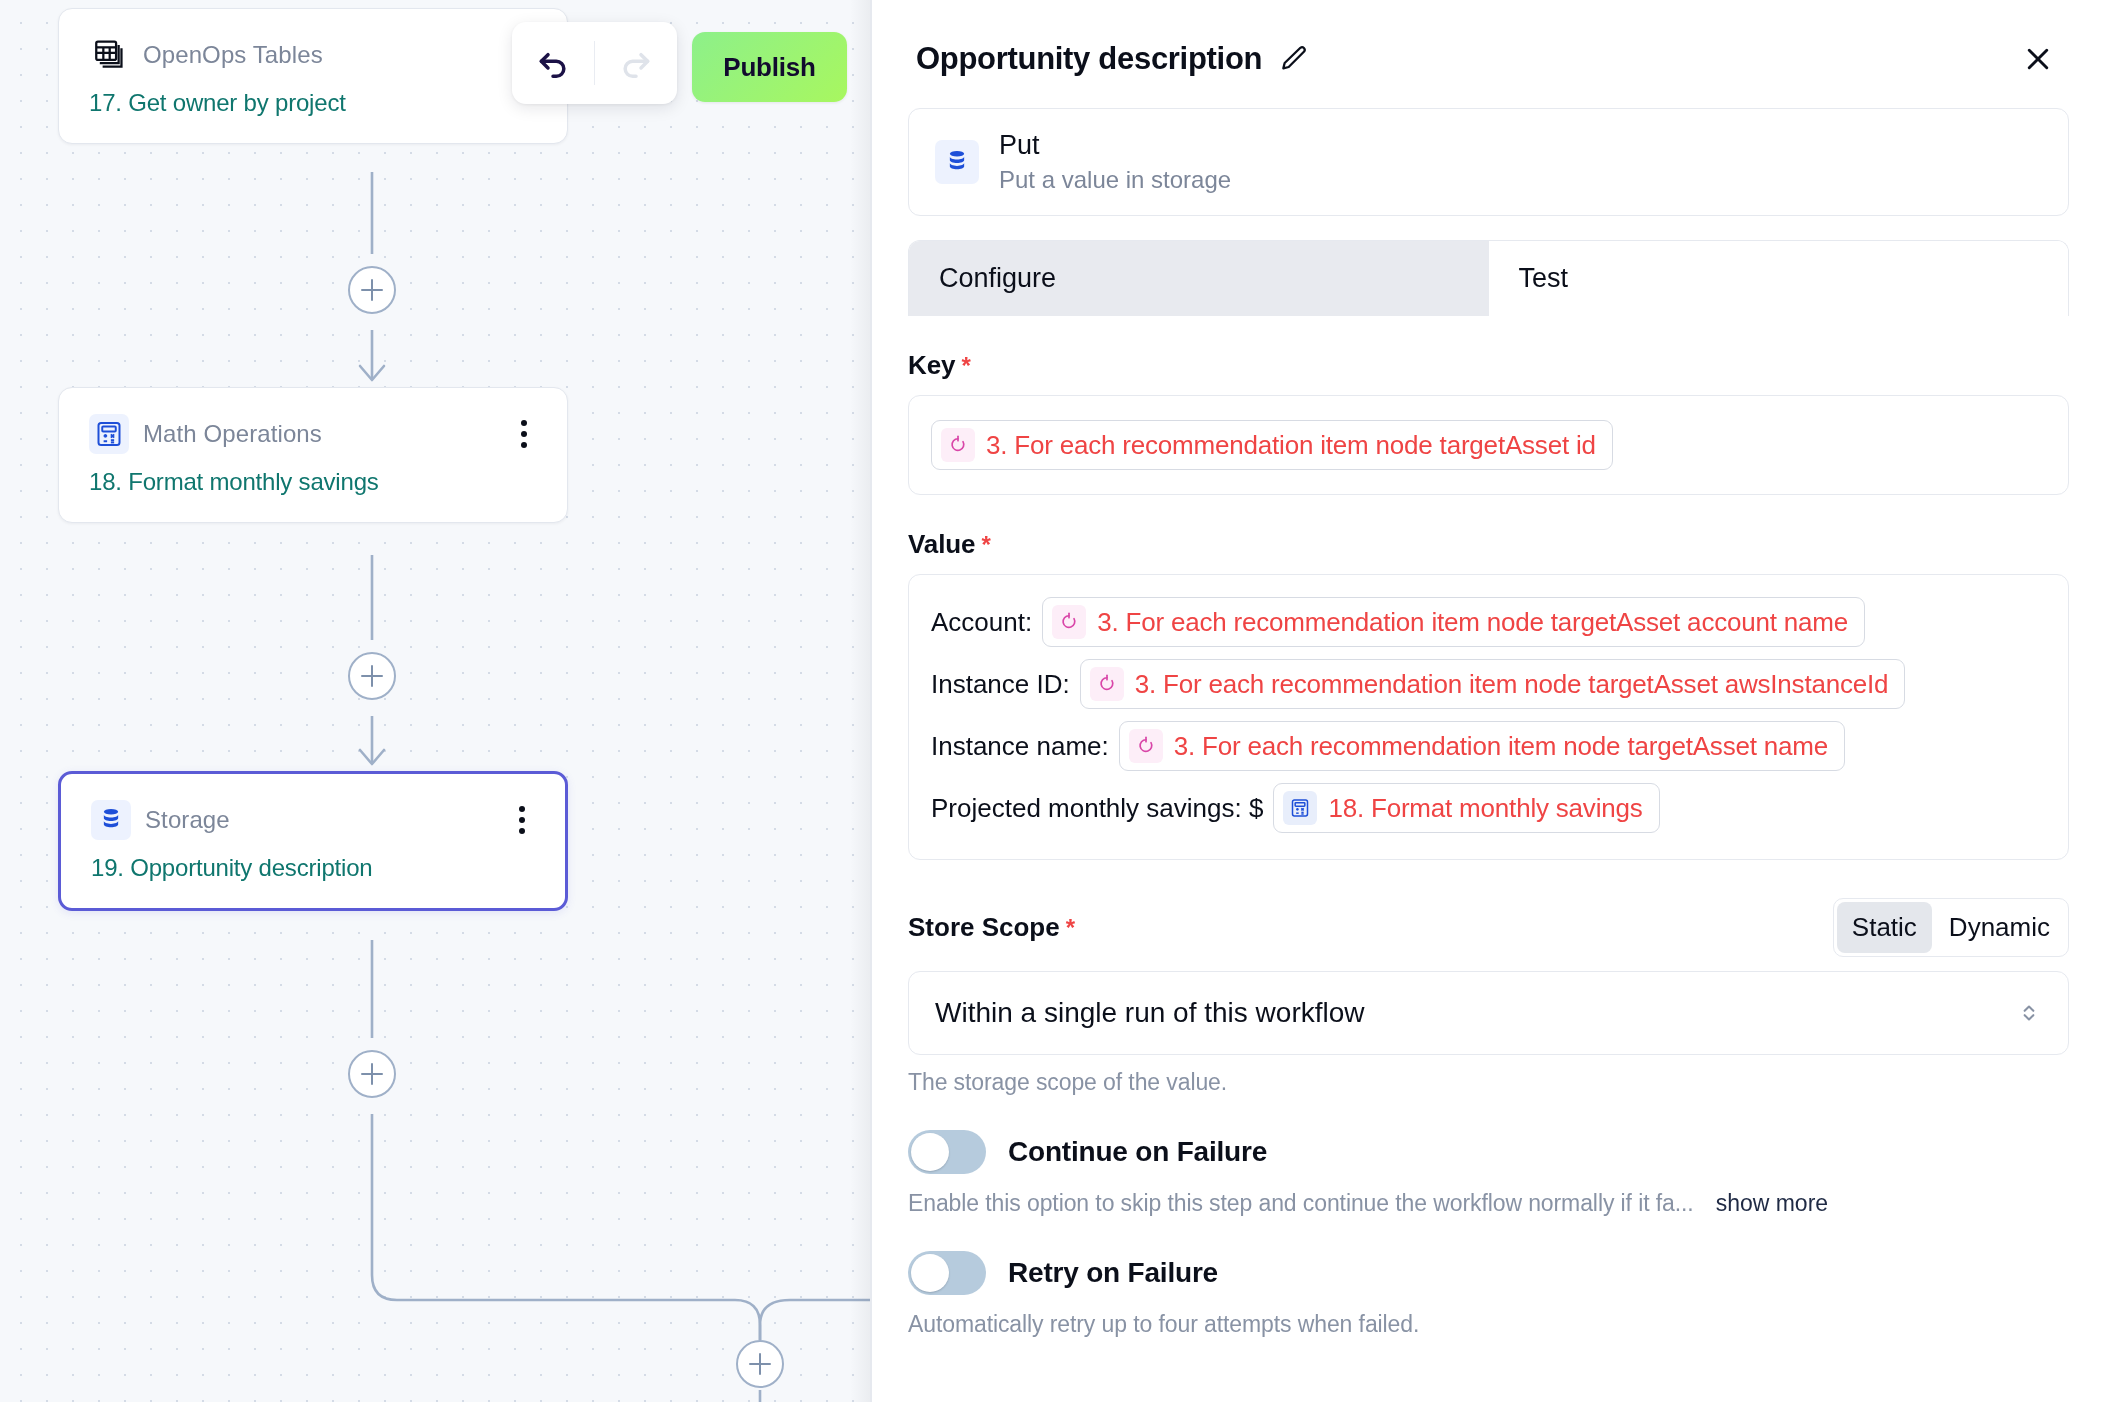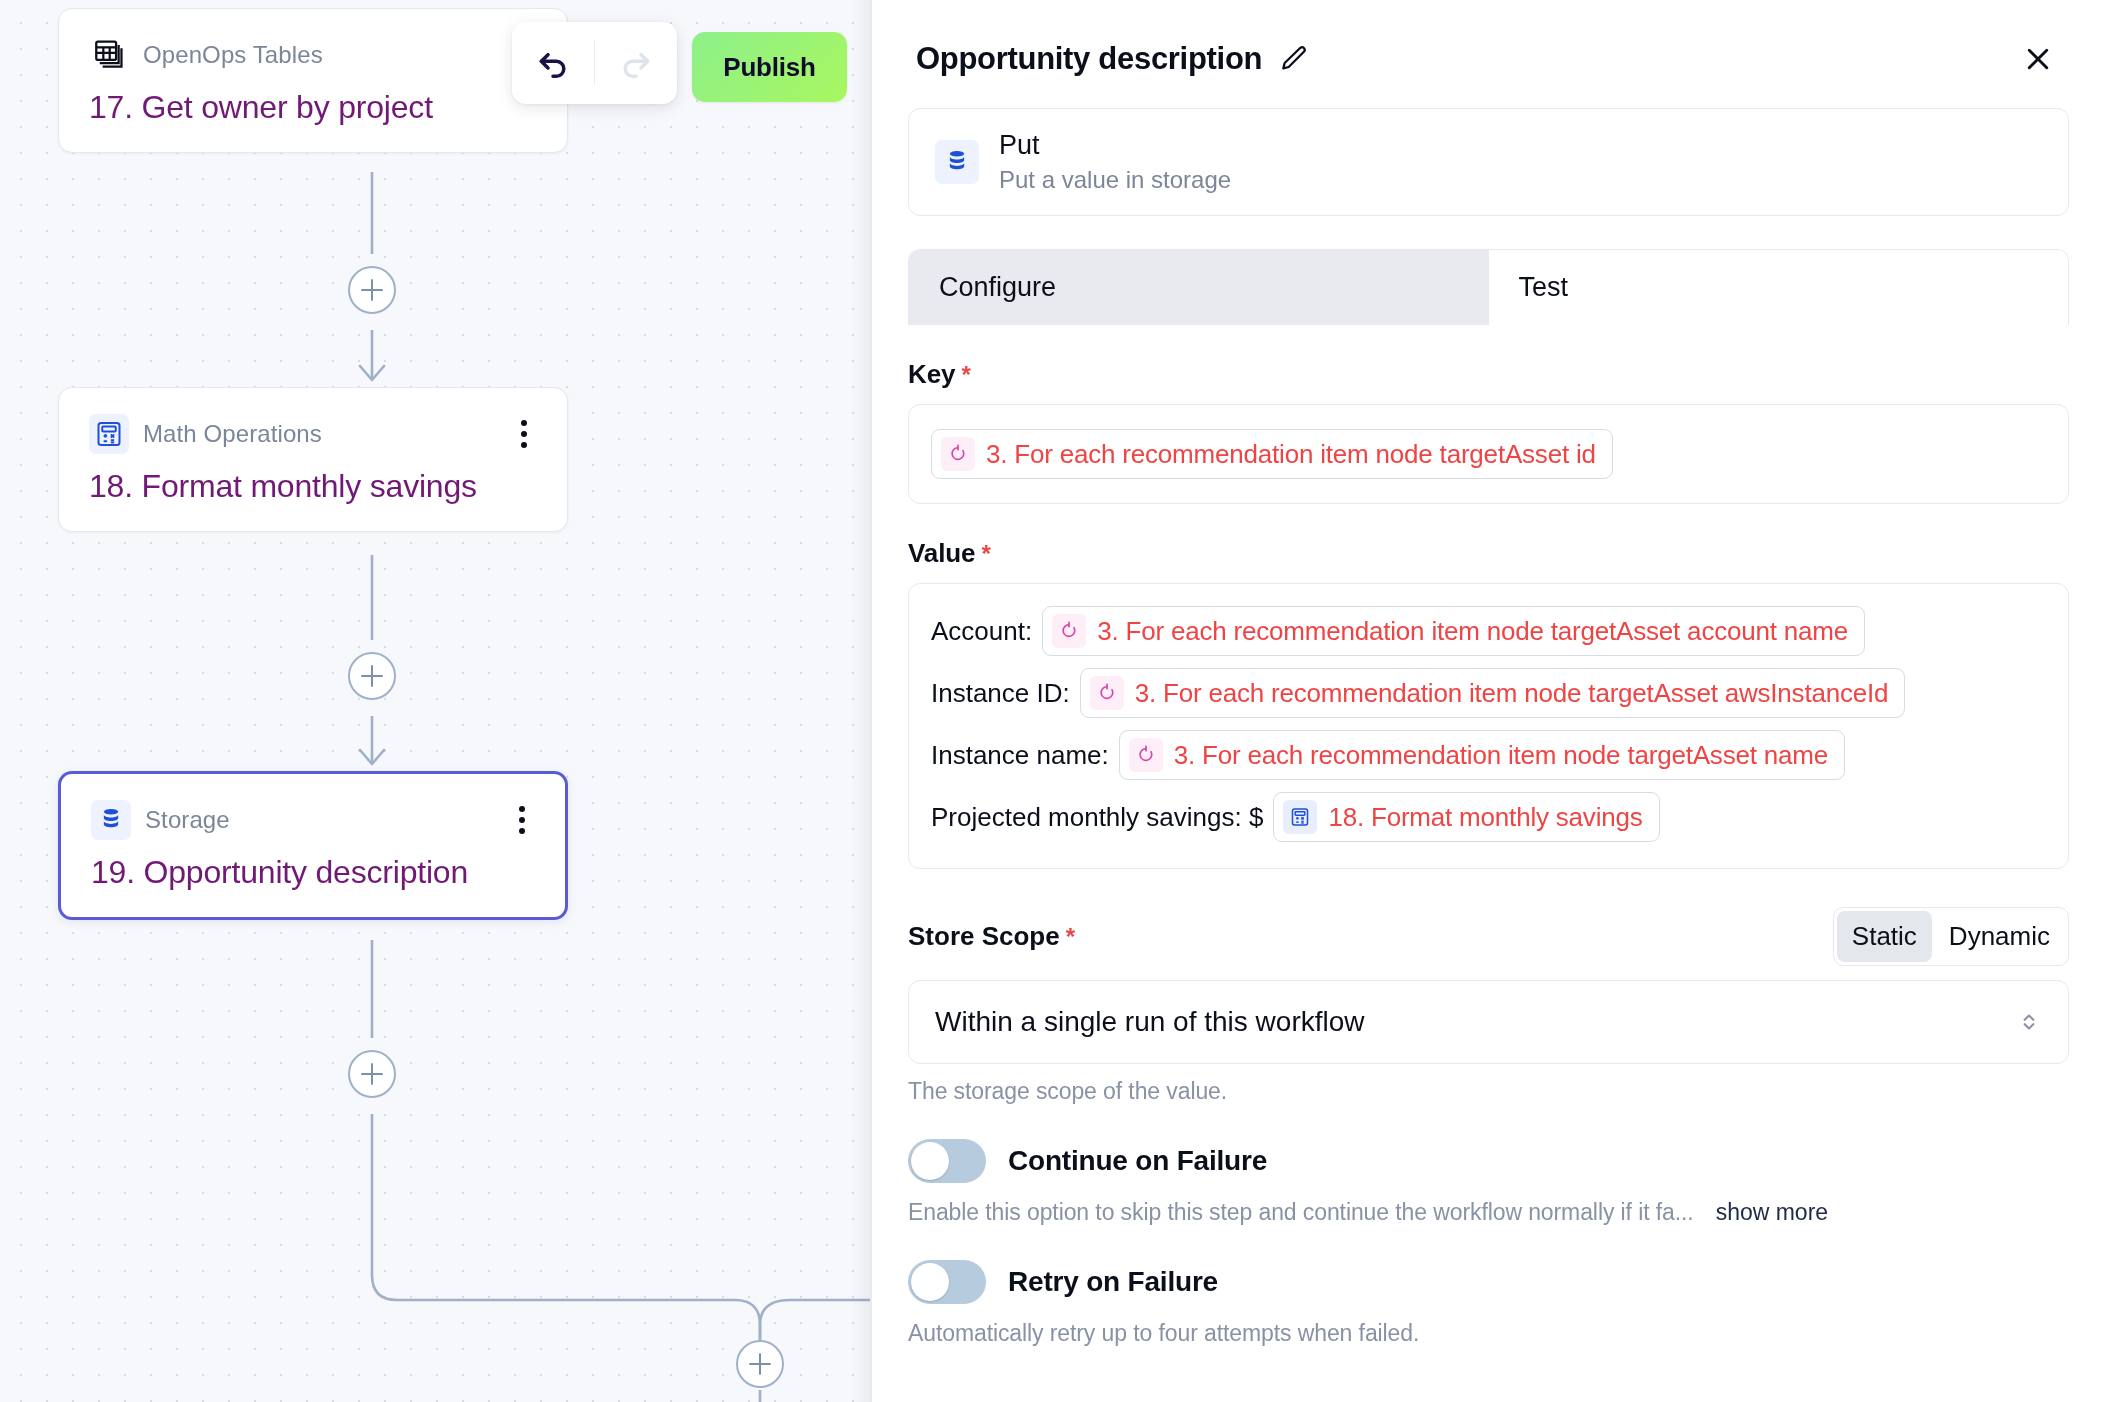--- a/index.html
+++ b/index.html
@@ -53,21 +53,21 @@
     display: flex; align-items: center; justify-content: center;
     border-radius: 7px;
   }
   .node-icon.tinted { background: #edf2fe; }
   .node-type {
     font-size: 24px; color: #7c8699; font-weight: 400;
     letter-spacing: 0.1px; white-space: nowrap;
   }
   .node-title {
     margin-top: 14px;
-    font-size: 32px; color: #701a75; font-weight: 400;
+    font-size: 24px; color: #0f766e; font-weight: 400;
     letter-spacing: -0.2px; white-space: nowrap;
   }
   .node-menu {
     margin-left: auto; display: flex; flex-direction: column;
     gap: 5px; padding: 6px 10px; cursor: pointer;
   }
   .node-menu i { display:block; width: 6px; height: 6px; border-radius: 50%; background: #0b0f1a; }
 
   
   #undo-redo {
@@ -133,21 +133,21 @@
     display: flex; align-items: center; gap: 20px;
   }
   #action-icon {
     width: 44px; height: 44px; flex: 0 0 44px; border-radius: 7px;
     background: #edf2fe; display: flex; align-items: center; justify-content: center;
   }
   #action-name { font-size: 27px; color: #0b0f1a; line-height: 1.22; }
   #action-desc { font-size: 24px; color: #7c8699; line-height: 1.3; margin-top: 2px; }
 
   #tabs {
-    margin: 33px 36px 0 36px;
+    margin: 24px 36px 0 36px;
     display: flex;
     border: 1.6px solid #e6e9ef;
     border-radius: 12px 12px 0 0;
     overflow: hidden;
     border-bottom: none;
   }
   .tab {
     flex: 1 1 50%; padding: 22px 30px;
     font-size: 27px; color: #0b0f1a; cursor: pointer;
     background: #ffffff; border: none; text-align: left;

